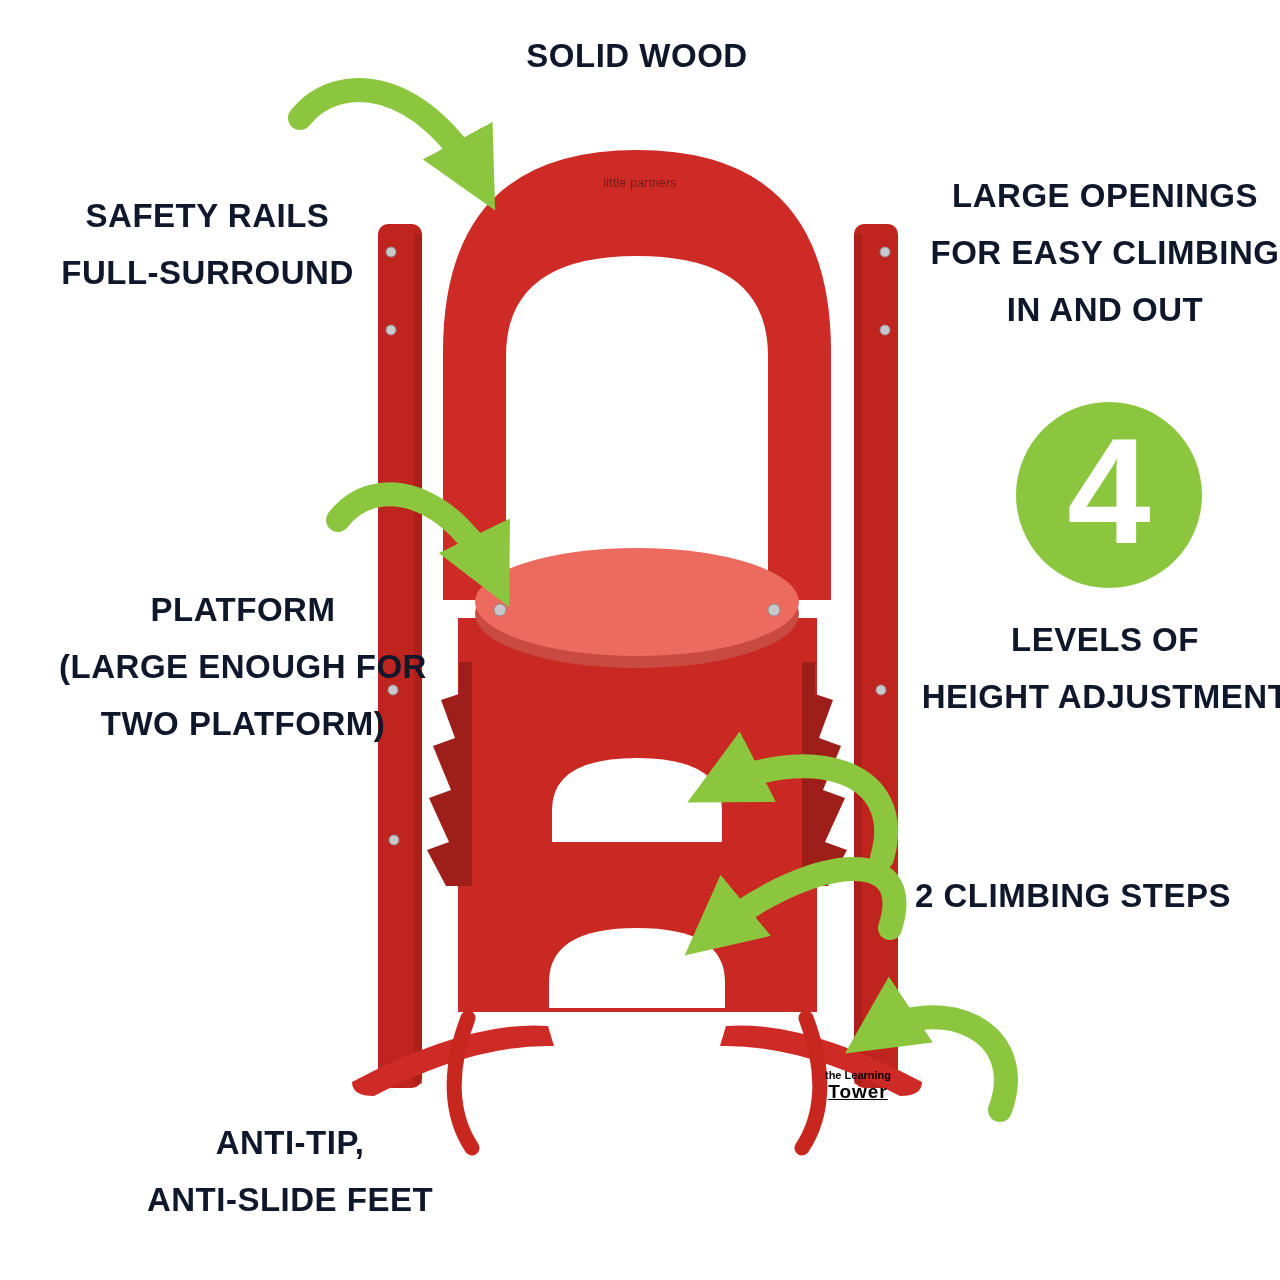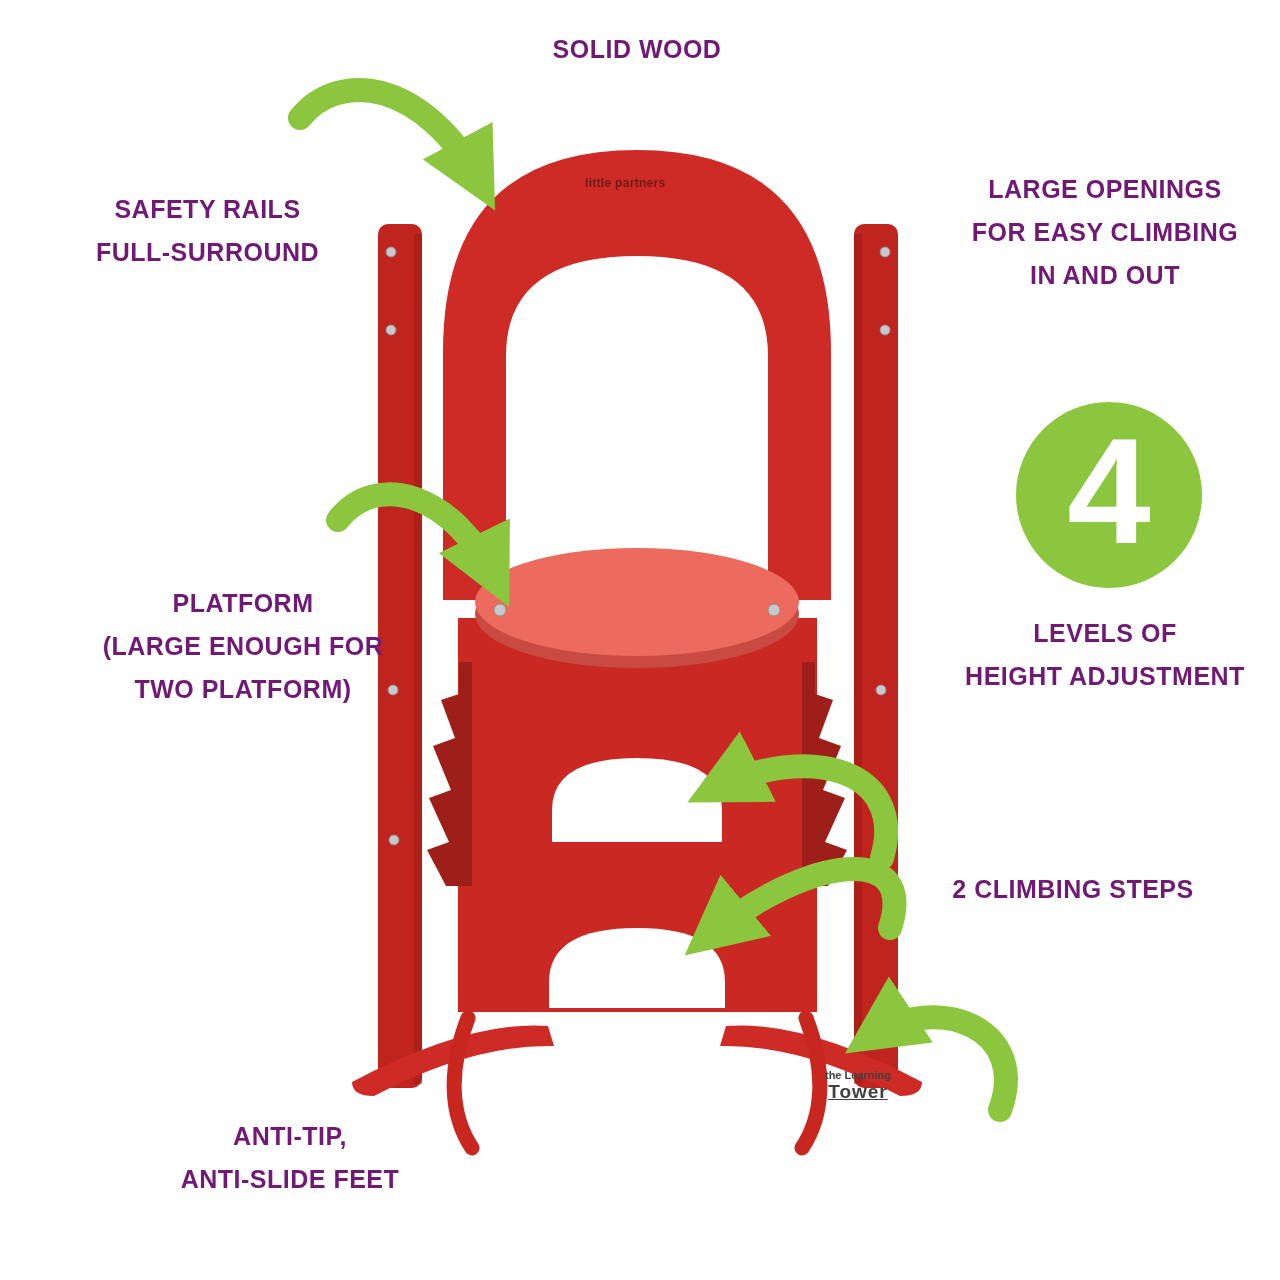--- a/index.html
+++ b/index.html
@@ -8,48 +8,48 @@
     width:1280px;height:1280px;
     background:#ffffff;
     overflow:hidden;
     font-family:"Liberation Sans","DejaVu Sans",sans-serif;
   }
   .scene{position:absolute;left:0;top:0;width:1280px;height:1280px;}
   .label{
     position:absolute;
     text-align:center;
     font-weight:bold;
-    color:#701a75;
-    font-size:25px;
+    color:#0f172a;
+    font-size:33px;
     line-height:1.72;
     letter-spacing:.5px;
   }
   .big-circle{
     position:absolute;
     left:1016px;top:402px;
     width:186px;height:186px;
     border-radius:50%;
     background:#8CC63F;
     display:flex;align-items:center;justify-content:center;
   }
   .big-number{
     color:#ffffff;
     font-size:150px;
     font-weight:bold;
     line-height:1;
     transform:translateY(-4px);
   }
   .brand-top{
     position:absolute;left:585px;top:176px;width:110px;
-    font-size:12px;font-weight:bold;
+    text-align:center;font-size:12px;font-weight:normal;
     color:rgba(40,15,10,0.55);letter-spacing:.3px;
   }
   .brand-bottom{
     position:absolute;left:798px;top:1070px;width:120px;
-    text-align:center;color:#404040;line-height:1.05;
+    text-align:center;color:#000000;line-height:1.05;
   }
   .brand-bottom .small{font-size:11px;font-weight:bold;display:block;}
   .brand-bottom .big{font-size:19px;font-weight:bold;letter-spacing:1px;display:block;text-decoration:underline;}
 </style>
 </head>
 <body>
 
 <div class="page">
 
   <svg class="scene" viewBox="0 0 1280 1280">

